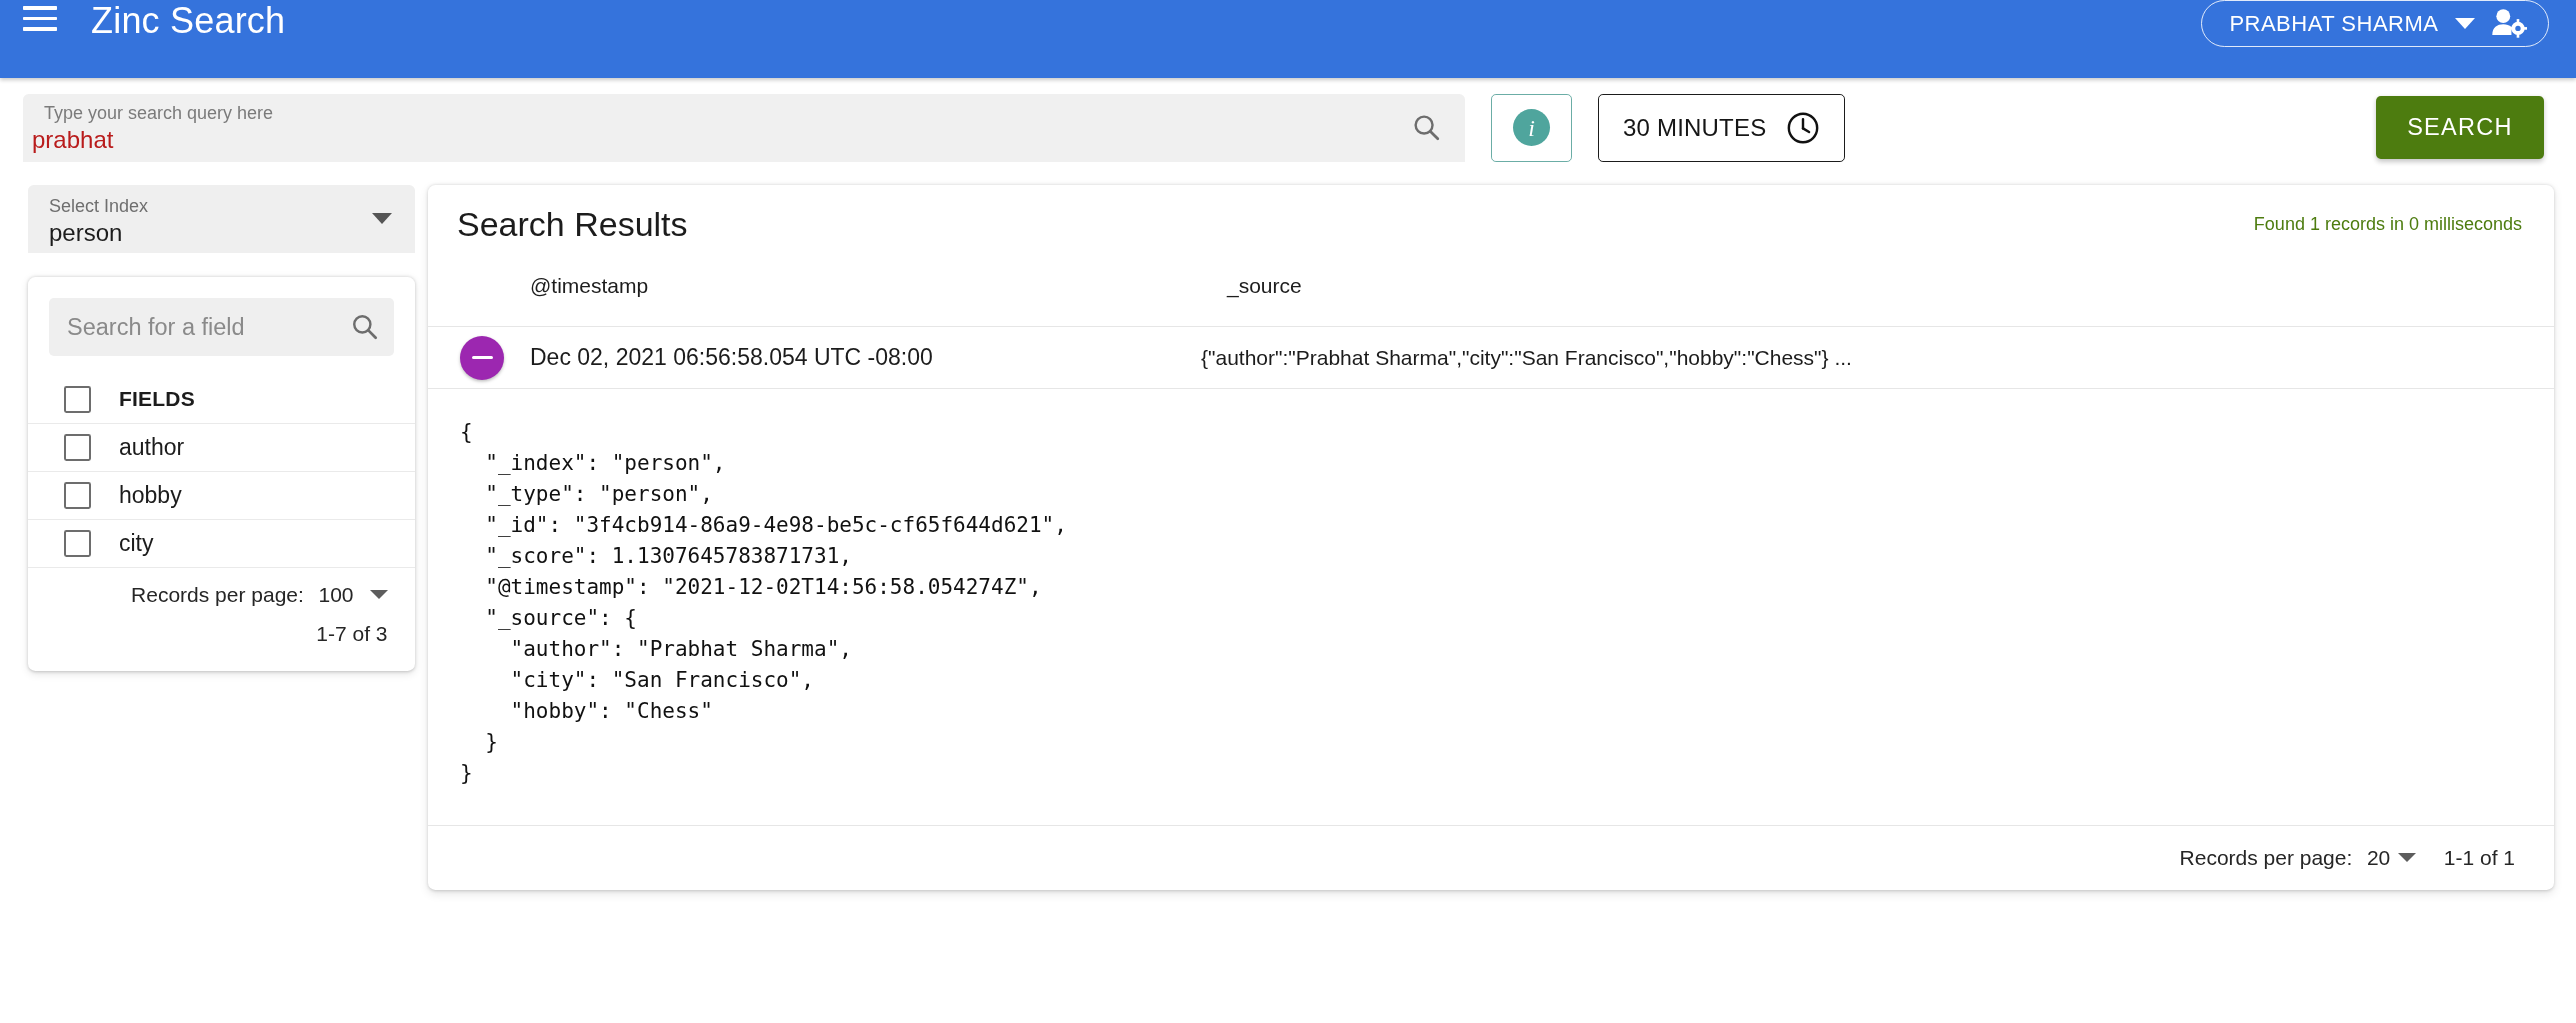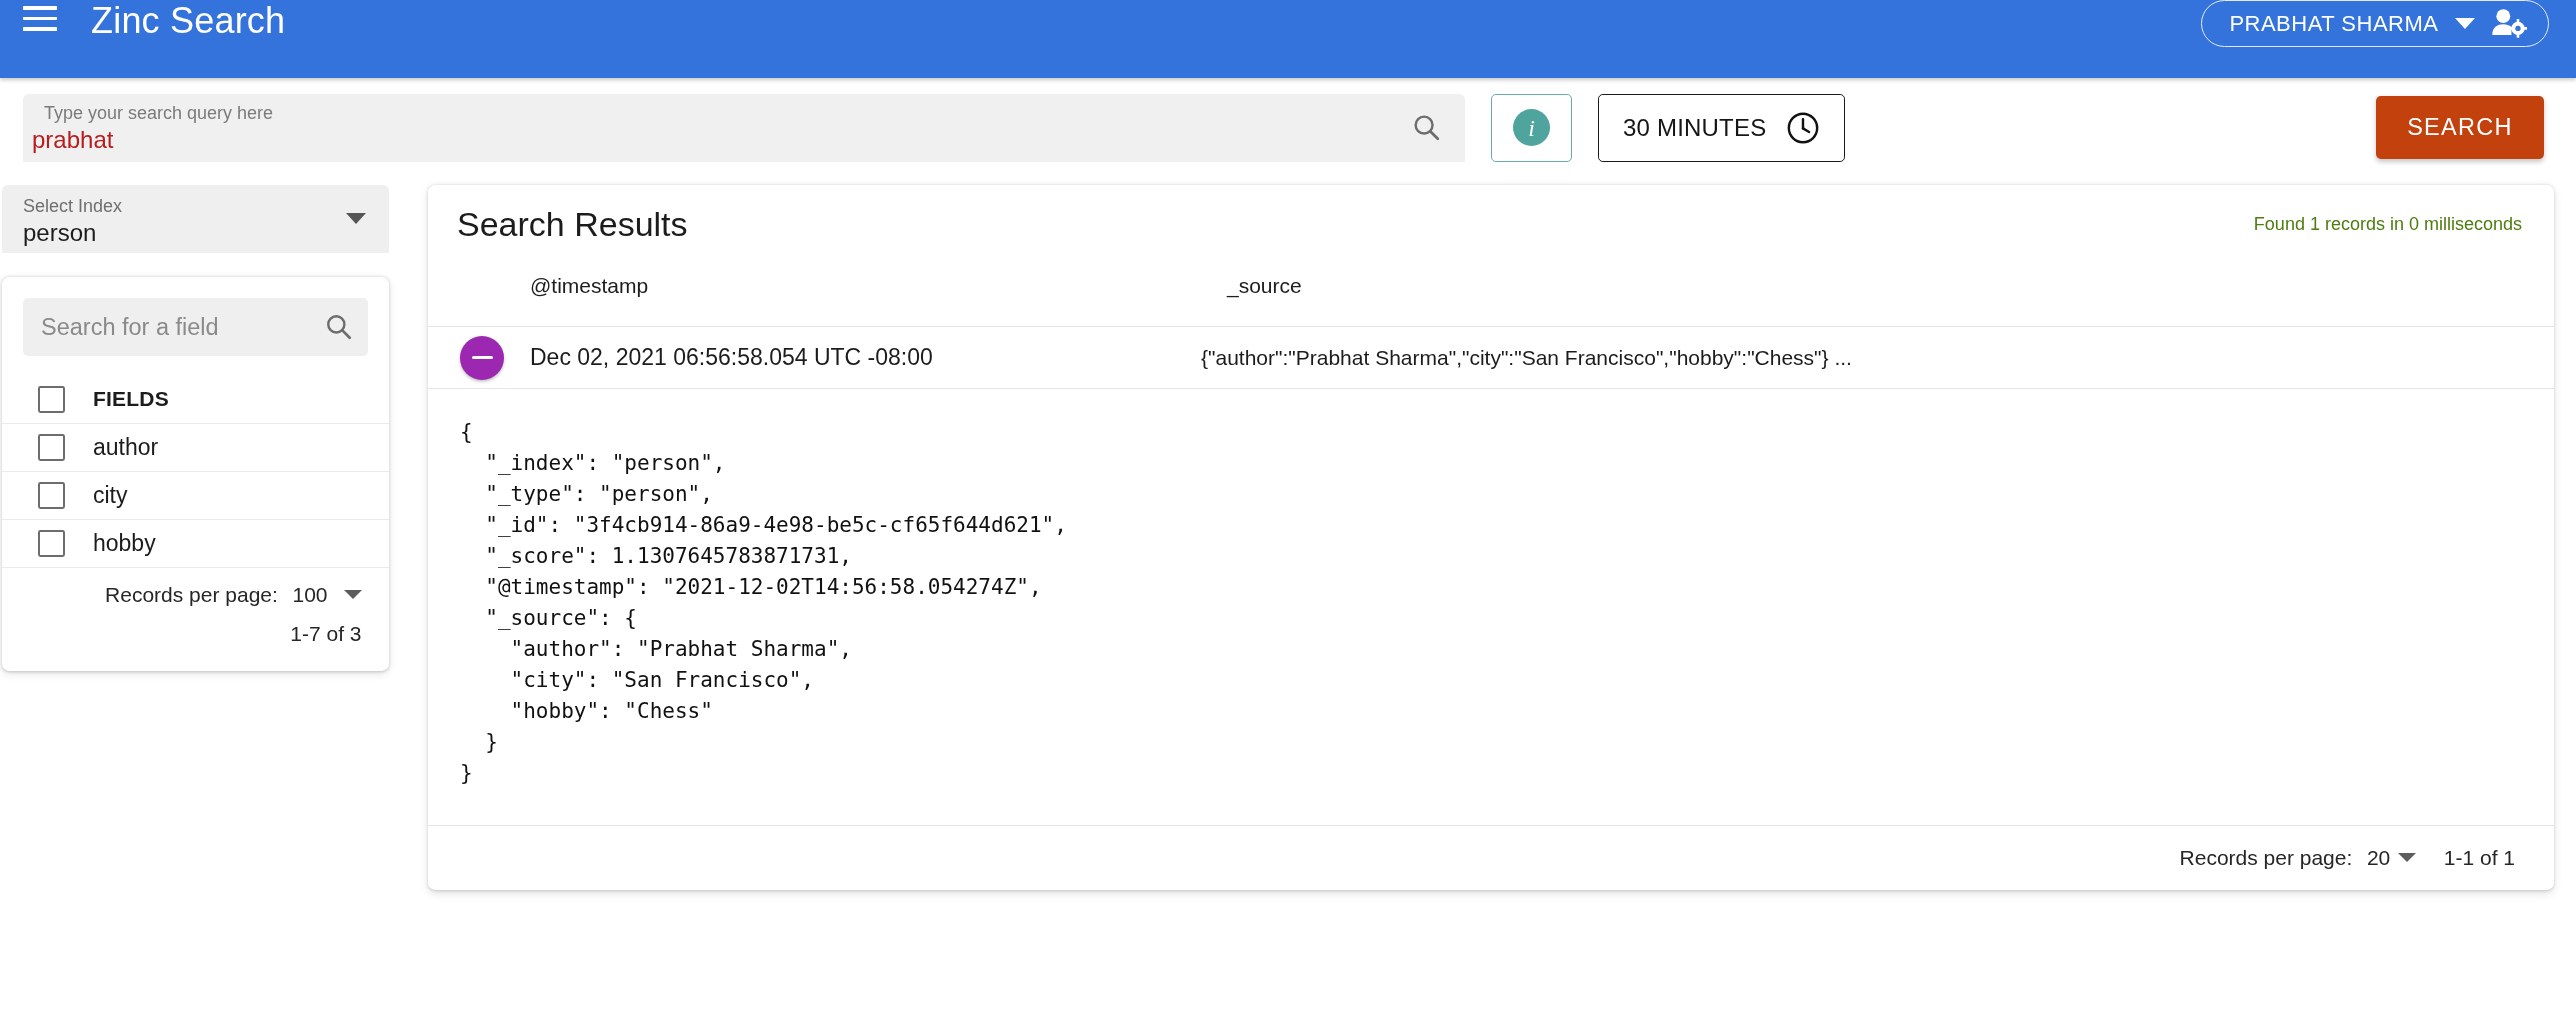--- a/index.html
+++ b/index.html
@@ -113,32 +113,32 @@
     padding: 0 24px;
     gap: 19.4px;
     cursor: pointer;
   }
   .time-btn .tlabel { font-size: 24px; color: #161616; letter-spacing: 0.2px; white-space: nowrap; }
   .clock-ico { width: 34px; height: 34px; display:block; }
 
   .search-btn {
     position: absolute; right: 32px; top: 18px;
     width: 168px; height: 63px;
-    background: #c2410c;
+    background: #4d7c0f;
     color: #ffffff;
     border: none; border-radius: 4.9px;
     font-size: 23.5px; letter-spacing: 1.3px;
     font-family: "Liberation Sans", sans-serif;
     cursor: pointer;
     box-shadow: 0 2.4px 4.9px rgba(0,0,0,.22);
   }
 
   
   .sidebar {
-    position: absolute; left: 2px; top: 185px;
+    position: absolute; left: 28px; top: 185px;
     width: 387px;
   }
   .index-select {
     width: 387px; height: 68px;
     background: #efefef;
     border-radius: 5.7px 5.7px 0 0;
     position: relative; cursor: pointer;
   }
   .index-select .ilabel { position: absolute; left: 21px; top: 11.3px; font-size: 18px; color: #6f6f6f; }
   .index-select .ivalue { position: absolute; left: 21px; top: 34px; font-size: 24px; color: #1d1d1d; }
@@ -371,26 +371,26 @@
       <span class="flabel bold">FIELDS</span>
     </div>
 
     <div class="field-row">
       <span class="chk"></span>
       <span class="flabel">author</span>
     </div>
 
     <div class="field-row">
       <span class="chk"></span>
-      <span class="flabel">city</span>
+      <span class="flabel">hobby</span>
     </div>
 
     <div class="field-row">
       <span class="chk"></span>
-      <span class="flabel">hobby</span>
+      <span class="flabel">city</span>
     </div>
 
     <div class="side-pager">
       <div class="pager-line1">
         <span class="rpp-label">Records per page:</span>
         <span class="rpp-val">100</span>
         <span class="small-caret"></span>
       </div>
       <div class="pager-line2">1-7 of 3</div>
     </div>

